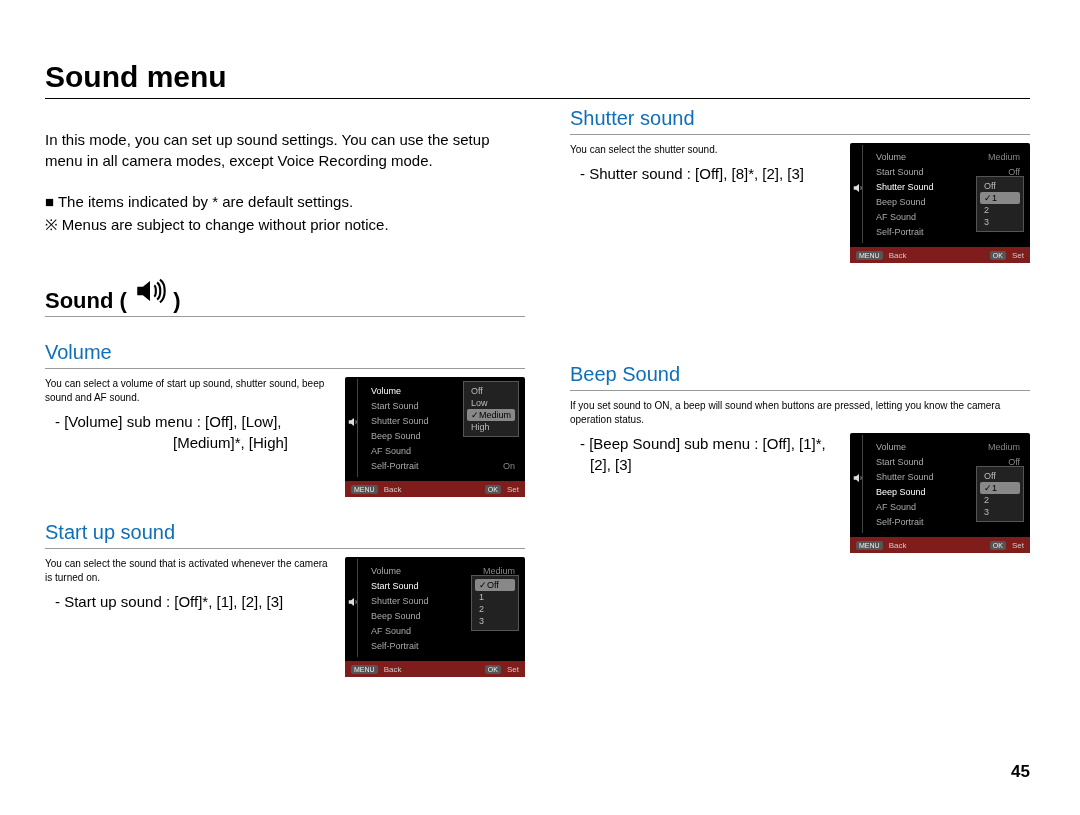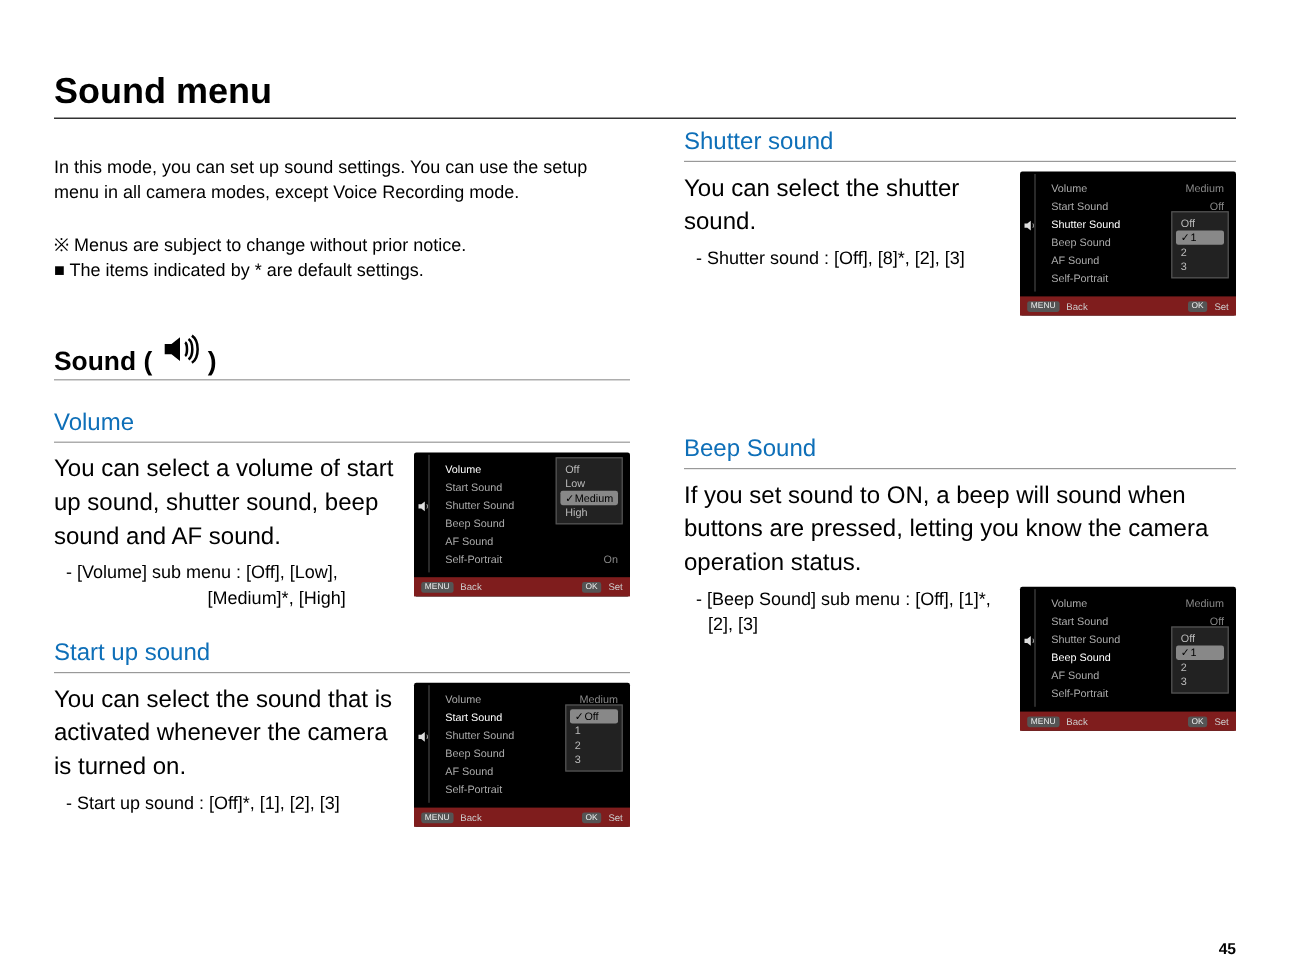--- a/index.html
+++ b/index.html
@@ -52,21 +52,21 @@
   .col { width: 490px; }
   h2.sub {
     font-size: 20px;
     font-weight: normal;
     color: #0e6fb8;
     margin: 24px 0 8px 0;
     border-bottom: 1px solid #999;
     padding-bottom: 4px;
   }
   .body-text {
-    font-size: 20px;
+    font-size: 10px;
     line-height: 1.4;
     margin: 0 0 6px 0;
   }
   .sub-line {
     font-size: 15px;
     margin-left: 10px;
     text-indent: -10px;
     padding-left: 10px;
     line-height: 1.4;
   }
@@ -152,40 +152,40 @@
     background: #555;
     color: #eee;
     font-size: 7px;
     padding: 1px 3px;
     border-radius: 2px;
   }
   .cam .footer .spacer { flex: 1; }
 
   .page-num {
     position: absolute;
-    right: 50px; bottom: 4px;
-    font-size: 13px;
+    right: 50px; bottom: 20px;
+    font-size: 17px;
     font-weight: bold;
   }
 
   .speaker-svg { width: 34px; height: 34px; }
 </style>
 </head>
 <body>
 
 <div class="page">
 
   <h1 class="main-title">Sound menu</h1>
 
   <div class="cols">
 
     <div class="col">
       <p class="intro">In this mode, you can set up sound settings. You can use the setup menu in all camera modes, except Voice Recording mode.</p>
+      <p class="note">■ The items indicated by * are default settings.</p>
       <p class="note">※ Menus are subject to change without prior notice.</p>
-      <p class="note">■ The items indicated by * are default settings.</p>
 
       <div class="sound-heading-row">
         <h1>
           <span>Sound (</span>
           <svg class="speaker-svg" viewBox="0 0 24 24">
             <path d="M3 9v6h4l5 4V5L7 9H3z" fill="#000"></path>
             <path d="M15 8c1.5 1 1.5 7 0 8" stroke="#000" stroke-width="1.5" fill="none"></path>
             <path d="M17 6c3 2 3 10 0 12" stroke="#000" stroke-width="1.5" fill="none"></path>
             <path d="M19 4c4.5 3 4.5 13 0 16" stroke="#000" stroke-width="1.5" fill="none"></path>
           </svg>

